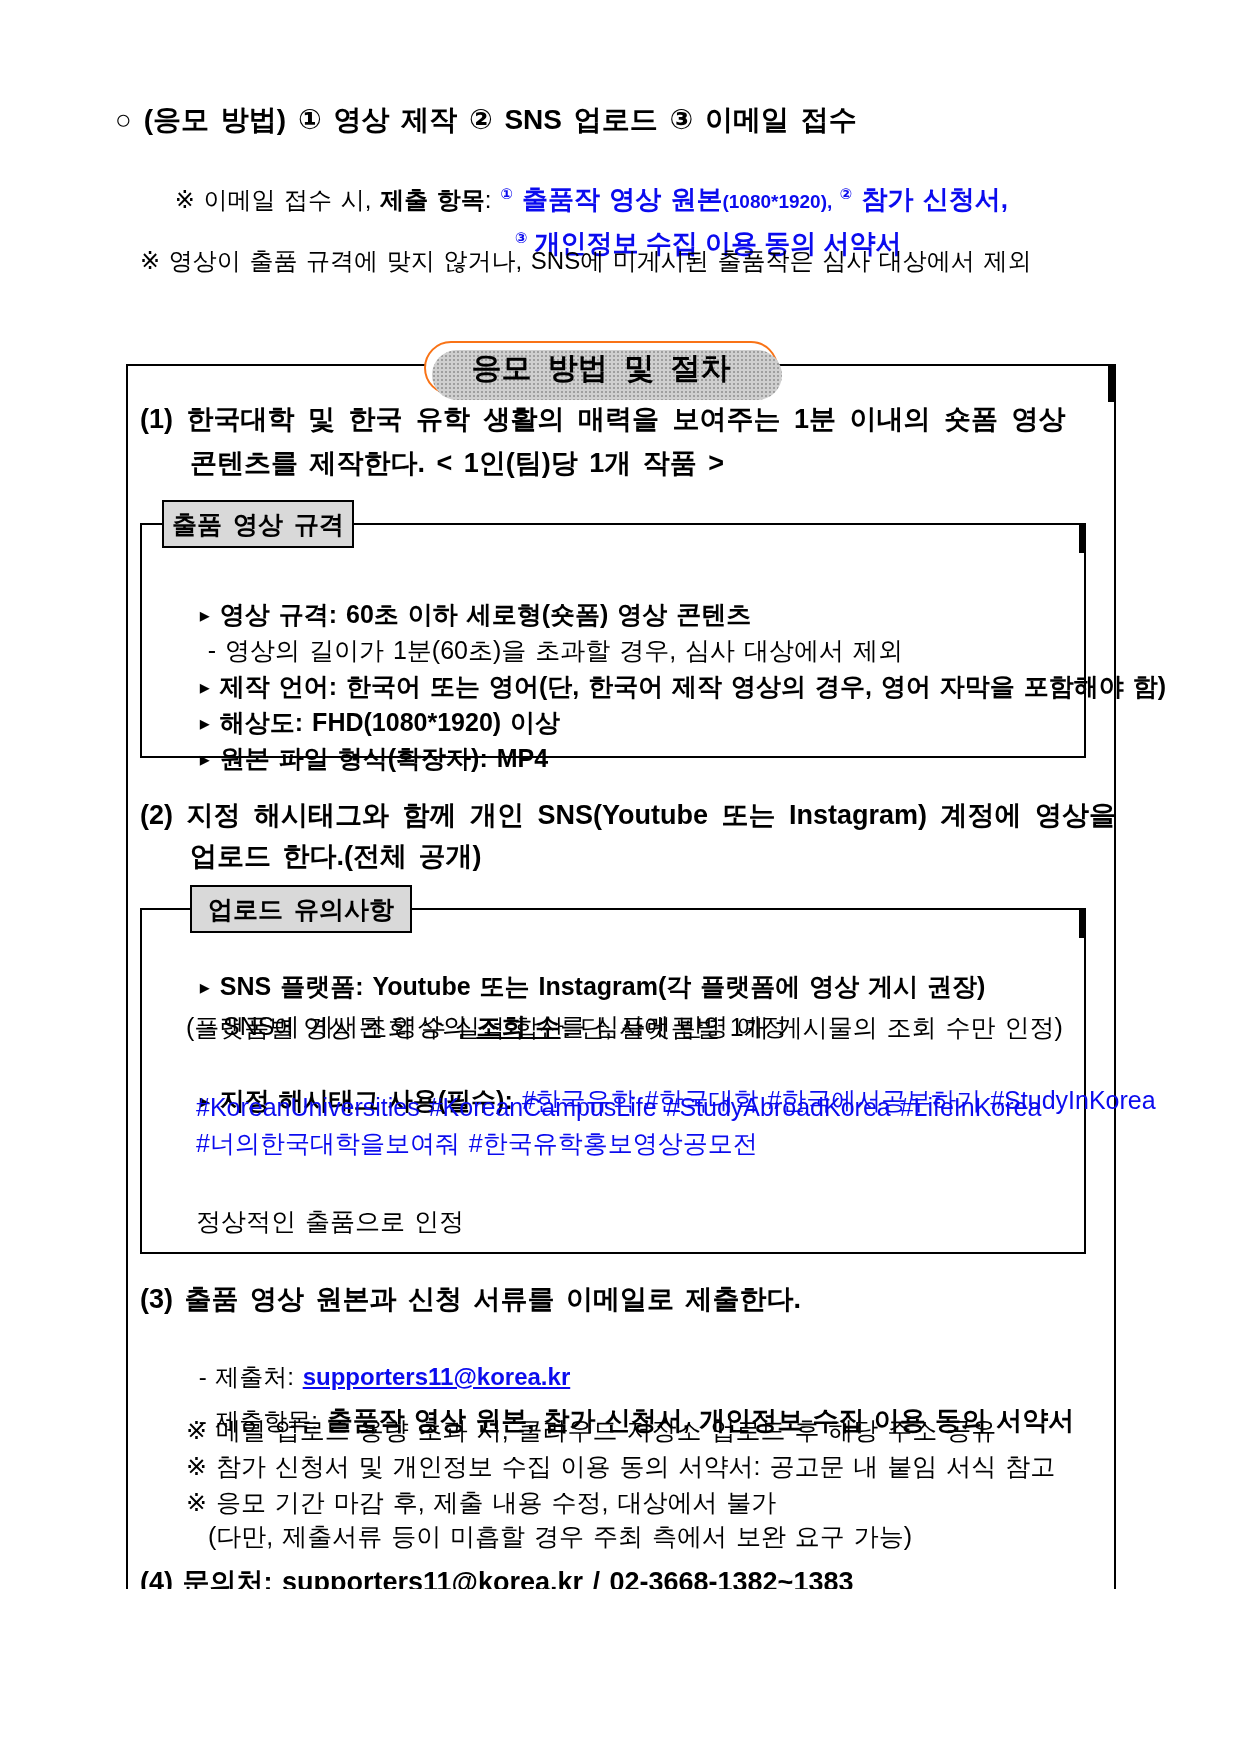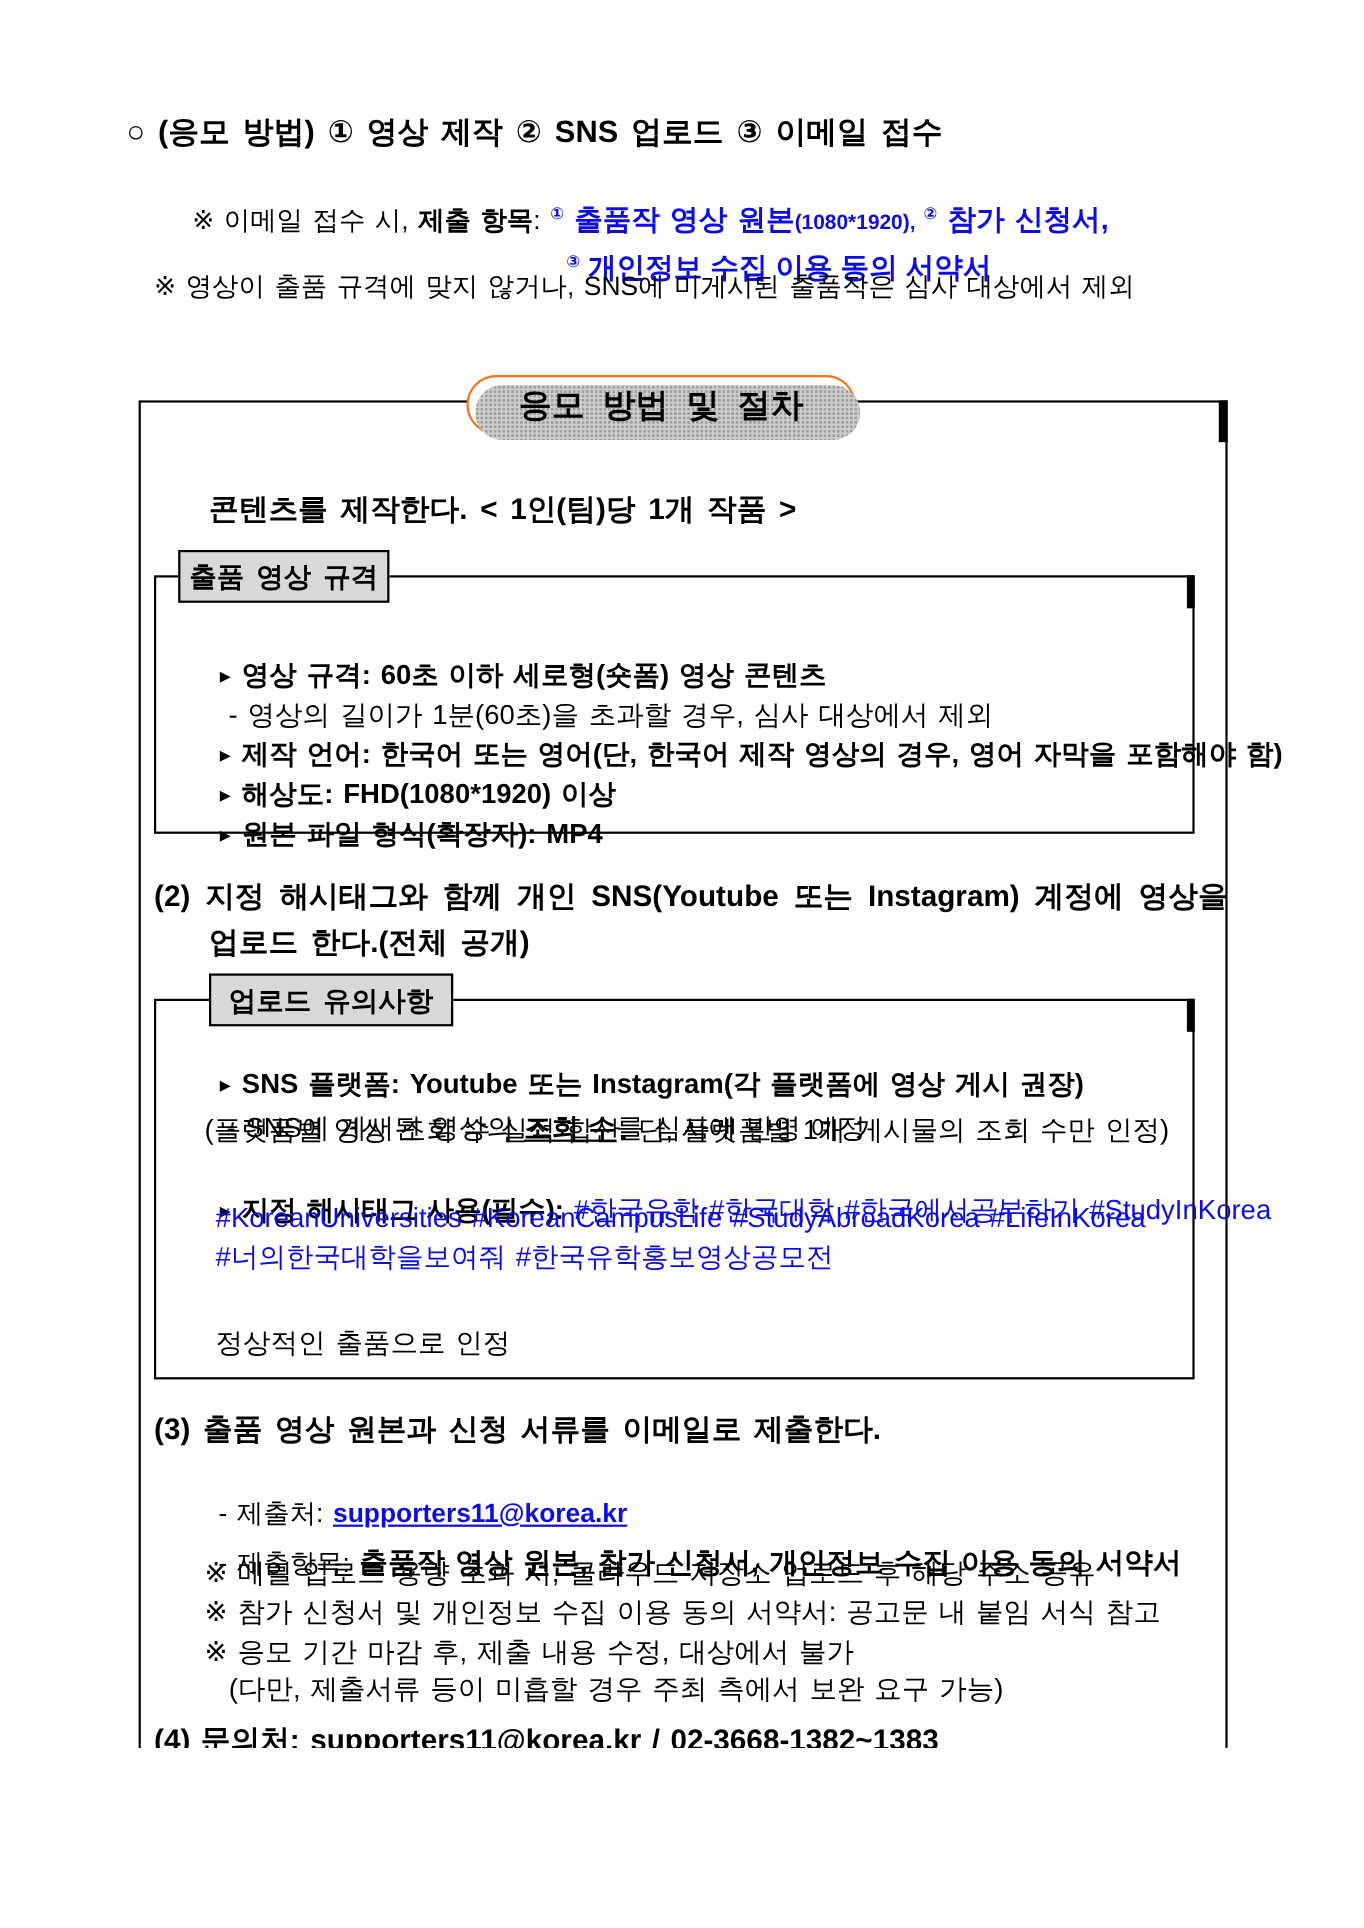--- a/index.html
+++ b/index.html
@@ -67,20 +67,21 @@
   </div>
 
   <div class="line fs24 ws2" style="left:140px;top:246px;">※ 영상이 출품 규격에 맞지 않거나, SNS에 미게시된 출품작은 심사 대상에서 제외</div>
 
   <div class="hbox" style="left:126px;top:364px;width:990px;height:1262px;"></div>
 
   <div class="title-pill">
     <span>응모 방법 및 절차</span>
   </div>
 
+  <div class="line fs27 b ws6" style="left:140px;top:403px;">(1) 한국대학 및 한국 유학 생활의 매력을 보여주는 1분 이내의 숏폼 영상</div>
   <div class="line fs27 b ws4" style="left:190px;top:447px;">콘텐츠를 제작한다. &lt; 1인(팀)당 1개 작품 &gt;</div>
 
   <div class="hbox inner" style="left:140px;top:523px;width:946px;height:235px;"></div>
   <div class="label-tab" style="left:162px;top:500px;width:192px;height:48px;">
     <span>출품 영상 규격</span>
   </div>
 
   <div class="line fs23 b ws2" style="left:164px;top:568px;z-index:2;">
     <span class="mk">▸</span><span>영상 규격: 60초 이하 세로형(숏폼) 영상 콘텐츠</span>
   </div>

